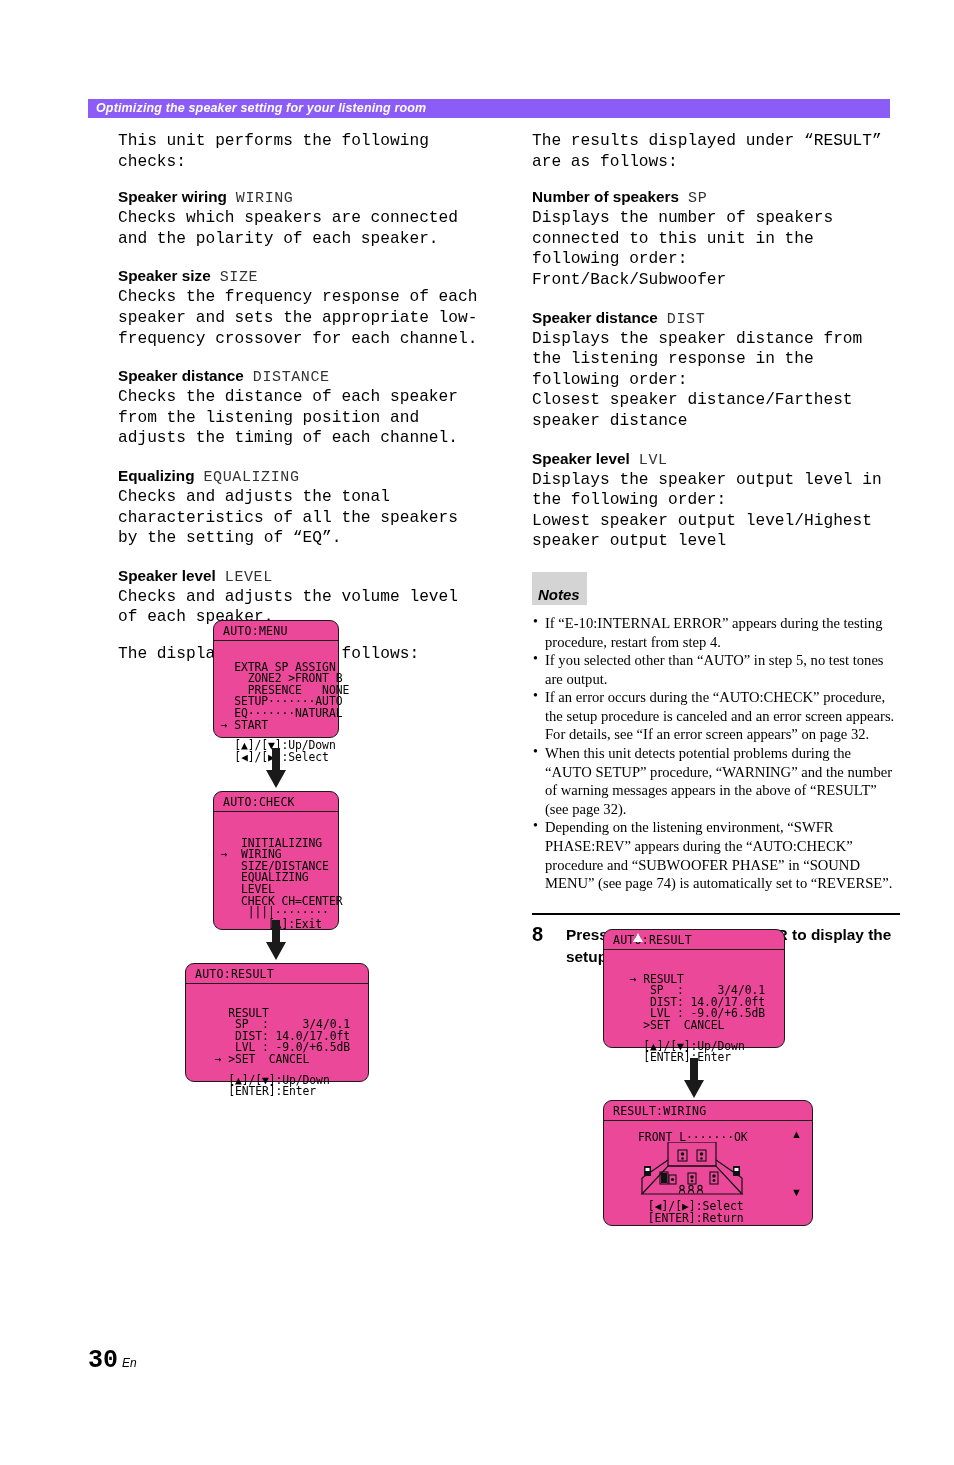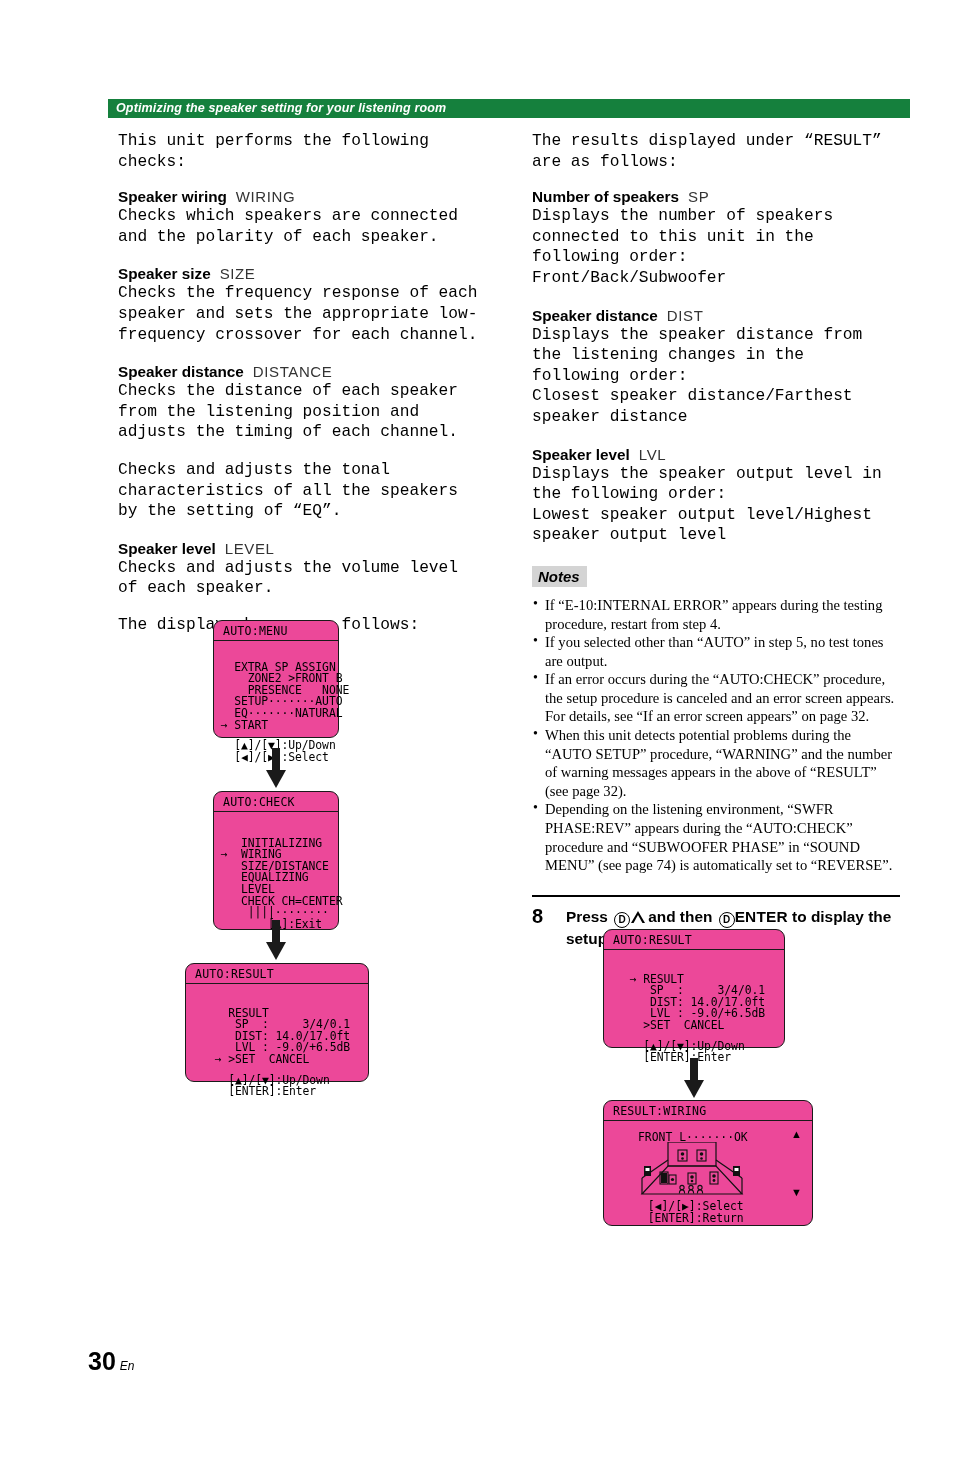--- a/index.html
+++ b/index.html
@@ -22,22 +22,21 @@
     height: 1465px;
   }
 
   
   .header-band {
     position: absolute;
     left: 88px;
     top: 99px;
     width: 802px;
     height: 19px;
-    background: #15803d;
-    margin-left: 20px;
+    background: #8b5cf6;
   }
   .header-band span {
     position: absolute;
     left: 8px;
     top: 2px;
     color: #fff;
     font-family: "Liberation Sans", sans-serif;
     font-weight: bold;
     font-style: italic;
     font-size: 12.5px;
@@ -66,39 +65,39 @@
   
   .sec-head {
     font-family: "Liberation Sans", sans-serif;
     font-weight: bold;
     font-size: 15.3px;
     line-height: 19px;
     margin: 0;
     white-space: nowrap;
   }
   .sec-head .code {
-    font-family: Liberation Sans, sans-serif;
+    font-family: Liberation Mono, monospace;
     font-weight: normal;
     font-size: 15px;
     letter-spacing: 0.6px;
     margin-left: 9px;
     color: #333;
   }
   .head-block { margin-top: 17px; }
   .head-block.first { margin-top: 15px; }
 
   
   .notes-label {
     display: inline-block;
     background: #d4d4d4;
     font-family: "Liberation Sans", sans-serif;
     font-style: italic;
     font-weight: bold;
     font-size: 15px;
-    padding: 2px 7px 2px 6px;
+    padding: 14px 7px 2px 6px;
     line-height: 17px;
   }
   .notes-wrap { margin-top: 20px; }
   ul.notes {
     list-style: none;
     margin: 9px 0 0 0;
     padding: 0;
   }
   ul.notes li {
     position: relative;
@@ -237,21 +236,21 @@
   
   .room { position: absolute; }
 
   
   .footer {
     position: absolute;
     left: 88px;
     top: 1348px;
   }
   .footer .pnum {
-    font-family: Liberation Sans, sans-serif;
+    font-family: Liberation Mono, monospace;
     font-weight: bold;
     font-size: 25px;
     line-height: 26px;
   }
   .footer .lang {
     font-family: "Liberation Sans", sans-serif;
     font-style: italic;
     font-size: 12px;
     margin-left: 4px;
   }
@@ -285,20 +284,23 @@
     </div>
 
     <div class="head-block">
       <p class="sec-head">
         <span>Speaker distance</span><span class="code">DISTANCE</span>
       </p>
       <p class="body-text">Checks the distance of each speaker from the listening position and adjusts the timing of each channel.</p>
     </div>
 
     <div class="head-block">
+      <p class="sec-head">
+        <span>Equalizing</span><span class="code">EQUALIZING</span>
+      </p>
       <p class="body-text">Checks and adjusts the tonal characteristics of all the speakers by the setting of “EQ”.</p>
     </div>
 
     <div class="head-block">
       <p class="sec-head">
         <span>Speaker level</span><span class="code">LEVEL</span>
       </p>
       <p class="body-text">Checks and adjusts the volume level of each speaker.</p>
     </div>
 
@@ -365,21 +367,21 @@
         <span>Number of speakers</span><span class="code">SP</span>
       </p>
       <p class="body-text">Displays the number of speakers connected to this unit in the following order:</p>
       <p class="body-text">Front/Back/Subwoofer</p>
     </div>
 
     <div class="head-block">
       <p class="sec-head">
         <span>Speaker distance</span><span class="code">DIST</span>
       </p>
-      <p class="body-text">Displays the speaker distance from the listening changes in the following order:</p>
+      <p class="body-text">Displays the speaker distance from the listening response in the following order:</p>
       <p class="body-text">Closest speaker distance/Farthest speaker distance</p>
     </div>
 
     <div class="head-block">
       <p class="sec-head">
         <span>Speaker level</span><span class="code">LVL</span>
       </p>
       <p class="body-text">Displays the speaker output level in the following order:</p>
       <p class="body-text">Lowest speaker output level/Highest speaker output level</p>
     </div>

